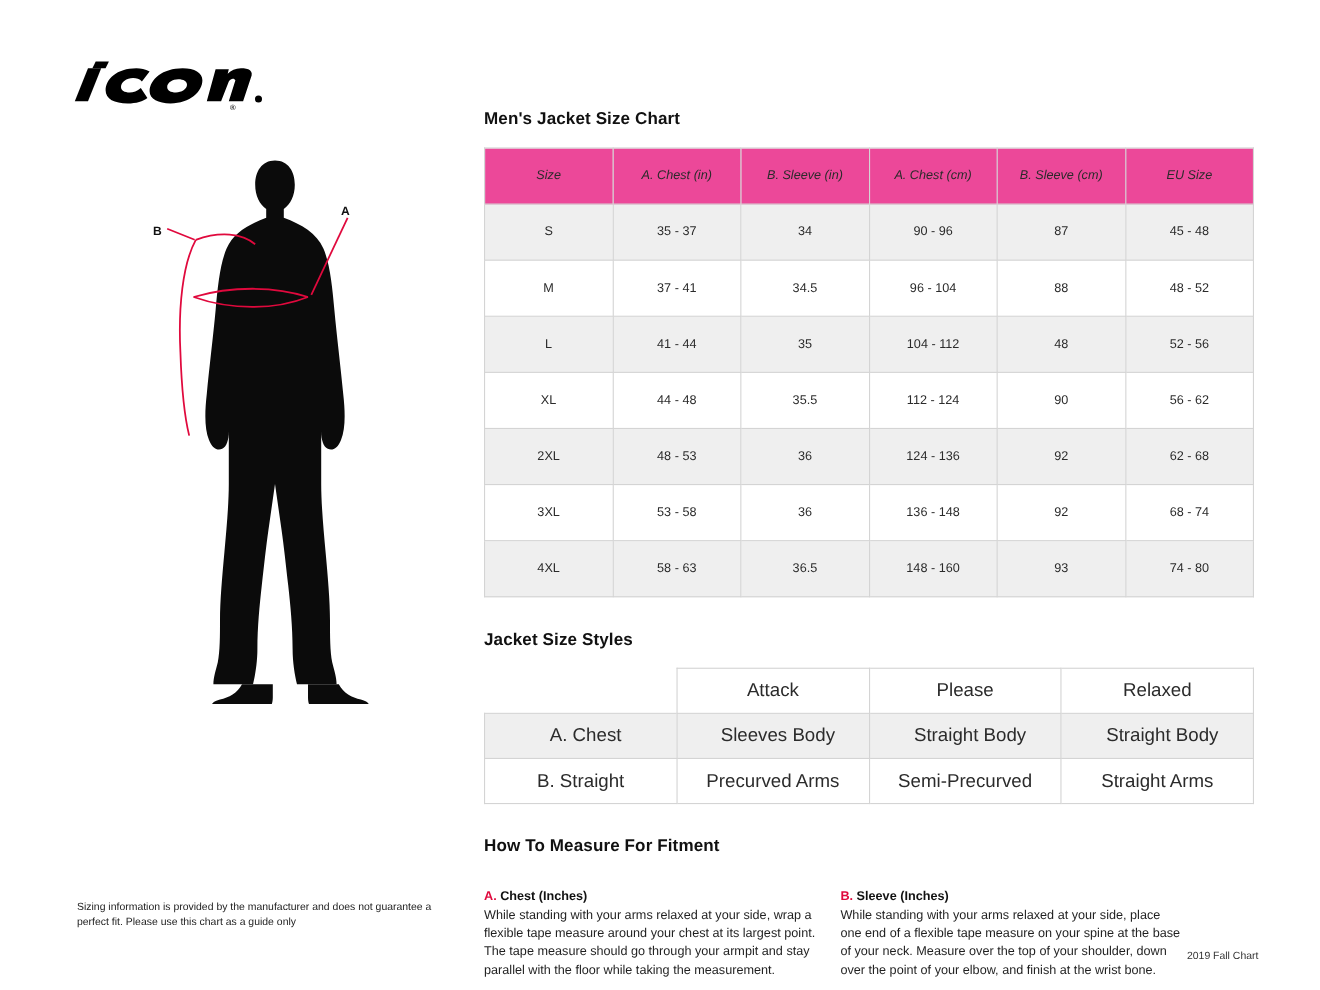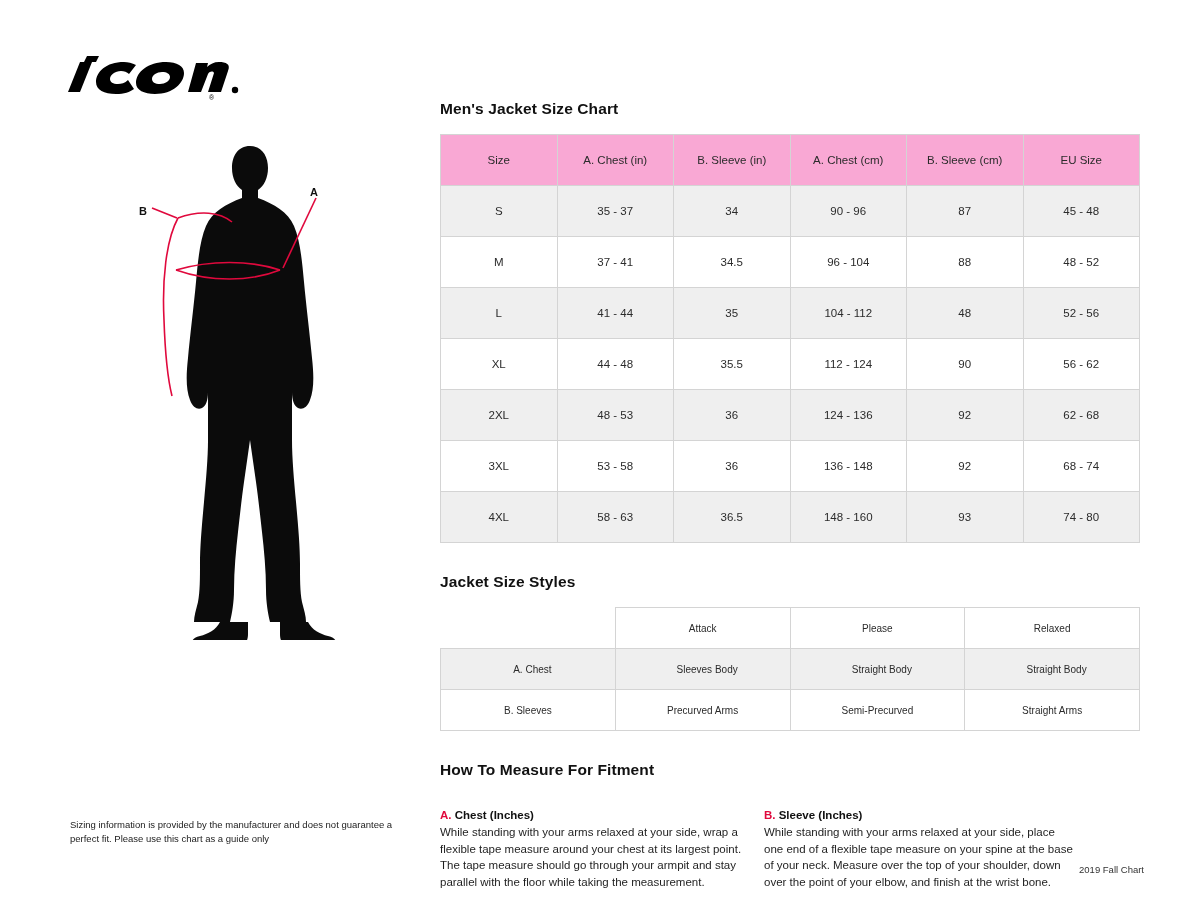--- a/index.html
+++ b/index.html
@@ -67,33 +67,33 @@
   table.size-chart th {
     border: 1px solid #d4d4d4;
     height: 48px;
     text-align: center;
     vertical-align: middle;
     font-size: 11.5px;
     font-weight: 400;
     color: #2b2b2b;
   }
   table.size-chart tr.alt td { background: #efefef; }
-  table.size-chart tr.head td { background: #f9a8d4; }
+  table.size-chart tr.head td { background: #ec4899; font-style: italic; }
 
   table.styles-table {
     width: 700px;
     border-collapse: collapse;
     table-layout: fixed;
   }
   table.styles-table td {
     border: 1px solid #d4d4d4;
     height: 38px;
     text-align: center;
     vertical-align: middle;
-    font-size: 10px;
+    font-size: 17px;
     color: #2b2b2b;
   }
   table.styles-table td.blank {
     border: none;
     background: #ffffff;
   }
   table.styles-table tr.shaded td { background: #efefef; padding-left: 10px; }
 
   
   #measure {
@@ -275,21 +275,21 @@
           <td>Please</td>
           <td>Relaxed</td>
         </tr>
         <tr class="shaded">
           <td>A. Chest</td>
           <td>Sleeves Body</td>
           <td>Straight Body</td>
           <td>Straight Body</td>
         </tr>
         <tr>
-          <td>B. Sleeves</td>
+          <td>B. Straight</td>
           <td>Precurved Arms</td>
           <td>Semi-Precurved</td>
           <td>Straight Arms</td>
         </tr>
       </tbody>
   </table>
 
   <h2 class="section-title spaced">How To Measure For Fitment</h2>
 
   <div id="measure">

